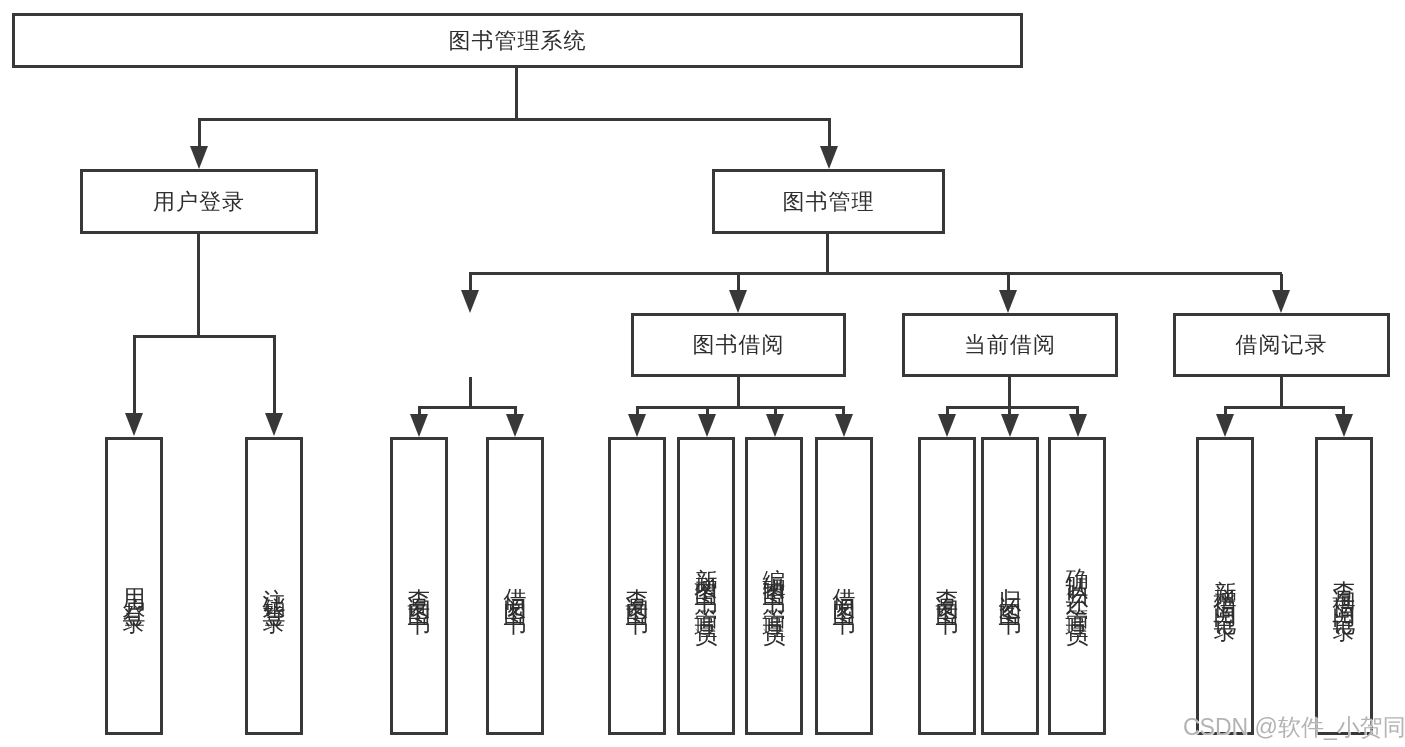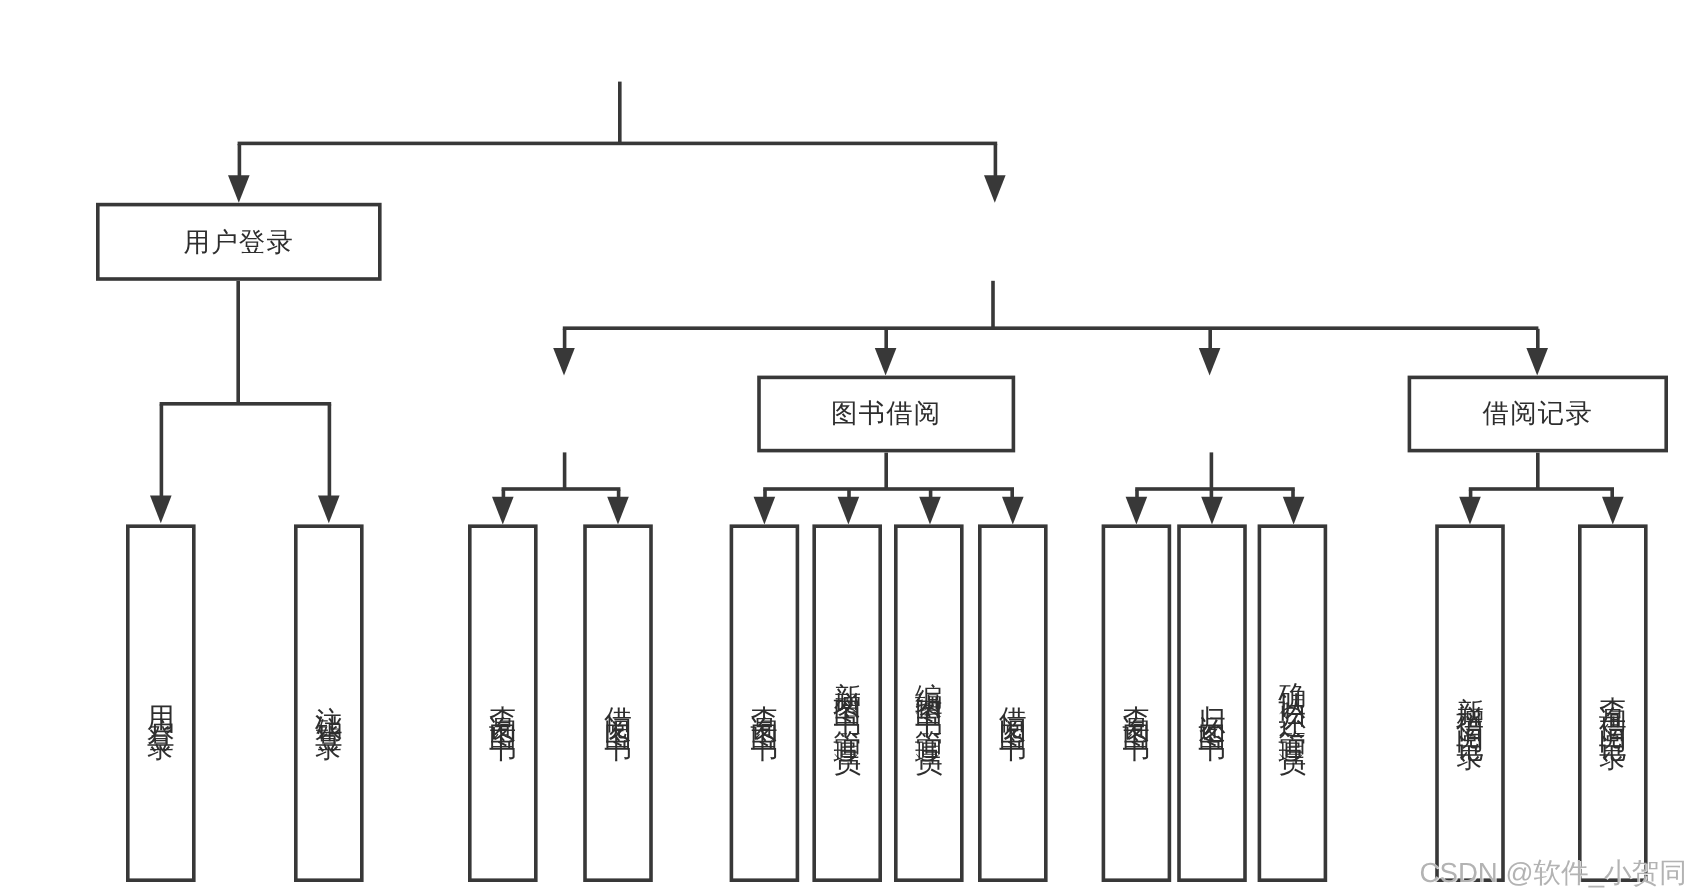--- a/index.html
+++ b/index.html
@@ -95,31 +95,40 @@
   <div class="stem" style="left:1076px;top:408px;height:10px;"></div>
   <div class="head" style="left:1069px;top:414px;"></div>
 
   <div class="vl" style="left:1280px;top:377px;height:31px;"></div>
   <div class="hl" style="left:1224px;top:406px;width:121px;"></div>
   <div class="stem" style="left:1224px;top:408px;height:10px;"></div>
   <div class="head" style="left:1216px;top:414px;"></div>
   <div class="stem" style="left:1342px;top:408px;height:10px;"></div>
   <div class="head" style="left:1335px;top:414px;"></div>
 
+  <div class="box h" style="left:12px;top:13px;width:1011px;height:55px;">
+    <span>图书管理系统</span>
+  </div>
 
   <div class="box h" style="left:80px;top:169px;width:238px;height:65px;">
     <span>用户登录</span>
   </div>
 
+  <div class="box h" style="left:712px;top:169px;width:233px;height:65px;">
+    <span>图书管理</span>
+  </div>
 
 
   <div class="box h" style="left:631px;top:313px;width:215px;height:64px;">
     <span>图书借阅</span>
   </div>
 
+  <div class="box h" style="left:902px;top:313px;width:216px;height:64px;">
+    <span>当前借阅</span>
+  </div>
 
   <div class="box h" style="left:1173px;top:313px;width:217px;height:64px;">
     <span>借阅记录</span>
   </div>
 
   <div class="box v" style="left:105px;top:437px;width:58px;height:298px;">
     <span>用户登录</span>
   </div>
 
   <div class="box v" style="left:245px;top:437px;width:58px;height:298px;">

